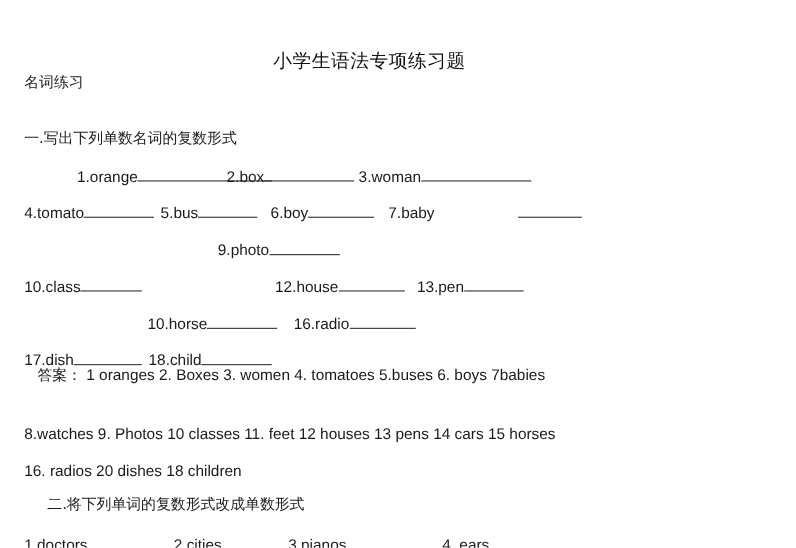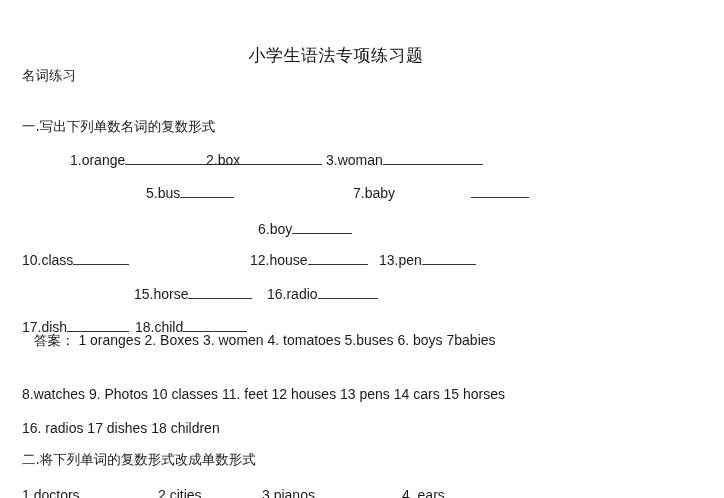--- a/index.html
+++ b/index.html
@@ -29,49 +29,51 @@
 
 <div class="line cn" style="top:117px;">一.写出下列单数名词的复数形式</div>
 
 <div id="part1-rows">
     <div class="line" style="top: 151px; width: 700px; height: 20px;">
       <span class="item" style="left: 0px; margin-left: 48px;"><span>1.orange</span><span class="blank" style="width: 122px;"></span></span>
       <span class="item" style="left: 184px;"><span>2.box</span><span class="blank" style="width: 82px;"></span></span>
       <span class="item" style="left: 304px;"><span>3.woman</span><span class="blank" style="width: 100px;"></span></span>
     </div>
     <div class="line" style="top: 184px; width: 700px; height: 20px;">
+      <span class="item" style="left: 0px;"><span>4.tomato</span><span class="blank" style="width: 64px;"></span></span>
       <span class="item" style="left: 124px;"><span>5.bus</span><span class="blank" style="width: 54px;"></span></span>
-      <span class="item" style="left: 236px; margin-top: 36px;"><span>6.boy</span><span class="blank" style="width: 60px;"></span></span>
+      <span class="item" style="left: 224px;"><span>6.boy</span><span class="blank" style="width: 60px;"></span></span>
       <span class="item" style="left: 331px;"><span>7.baby</span></span>
       <span class="item" style="left: 449px;"><span></span><span class="blank" style="width: 58px;"></span></span>
     </div>
     <div class="line" style="top: 218px; width: 700px; height: 20px;">
+      <span class="item" style="left: 176px;"><span>9.photo</span><span class="blank" style="width: 64px;"></span></span>
     </div>
     <div class="line" style="top: 251px; width: 700px; height: 20px;">
       <span class="item" style="left: 0px;"><span>10.class</span><span class="blank" style="width: 56px;"></span></span>
       <span class="item" style="left: 228px;"><span>12.house</span><span class="blank" style="width: 60px;"></span></span>
       <span class="item" style="left: 357px;"><span>13.pen</span><span class="blank" style="width: 54px;"></span></span>
     </div>
     <div class="line" style="top: 285px; width: 700px; height: 20px;">
-      <span class="item" style="left: 112px;"><span>15.horse</span><span class="blank" style="width: 64px;"></span></span>
+      <span class="item" style="left: 112px;"><span>10.horse</span><span class="blank" style="width: 64px;"></span></span>
       <span class="item" style="left: 245px;"><span>16.radio</span><span class="blank" style="width: 60px;"></span></span>
     </div>
     <div class="line" style="top: 318px; width: 700px; height: 20px;">
       <span class="item" style="left: 0px;"><span>17.dish</span><span class="blank" style="width: 62px;"></span></span>
       <span class="item" style="left: 113px;"><span>18.child</span><span class="blank" style="width: 64px;"></span></span>
     </div>
   </div>
 
 <div class="line" style="top:331px;margin-left:12px;">
   <span class="cn">答案：</span>
   <span>1 oranges 2. Boxes 3. women 4. tomatoes 5.buses 6. boys 7babies</span>
 </div>
 <div class="line" style="top:385px;">8.watches 9. Photos 10 classes 11. feet 12 houses 13 pens 14 cars 15 horses</div>
-<div class="line" style="top:419px;">16. radios 17 dishes 18 children</div>
+<div class="line" style="top:419px;">16. radios 20 dishes 18 children</div>
 
-<div class="line cn" style="top:450px;">二.将下列单词的复数形式改成单数形式</div>
+<div class="line cn" style="top:450px;margin-left:21px;">二.将下列单词的复数形式改成单数形式</div>
 
 <div id="part2-items" class="line" style="top:486px; width:700px; height:20px;">
     <span class="item" style="left: 0px;">1.doctors</span>
     <span class="item" style="left: 136px;">2.cities</span>
     <span class="item" style="left: 240px;">3.pianos</span>
     <span class="item" style="left: 380px;">4. ears</span>
   </div>
 
 </body></html>

